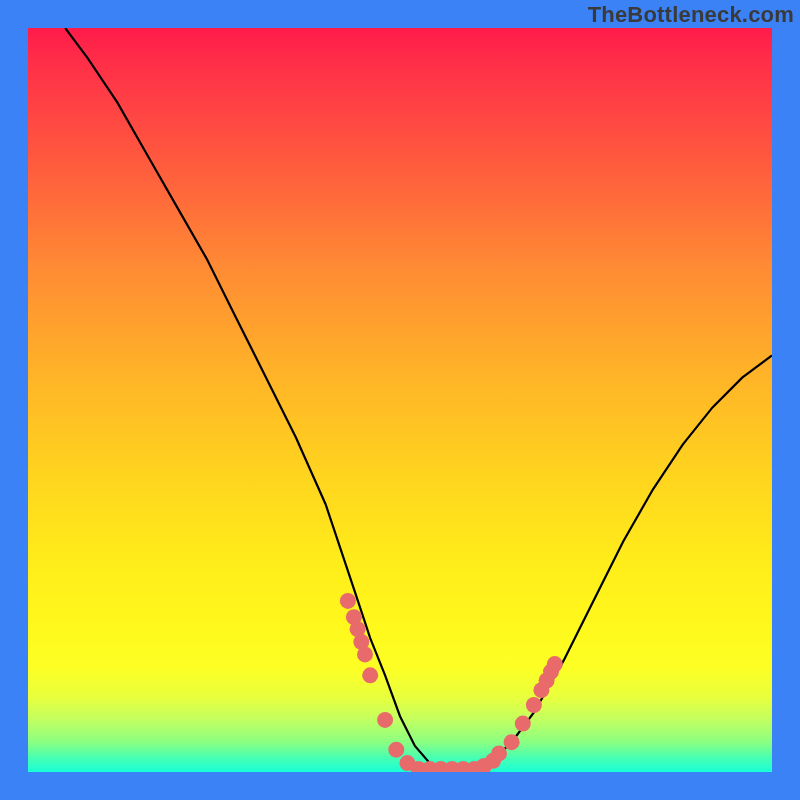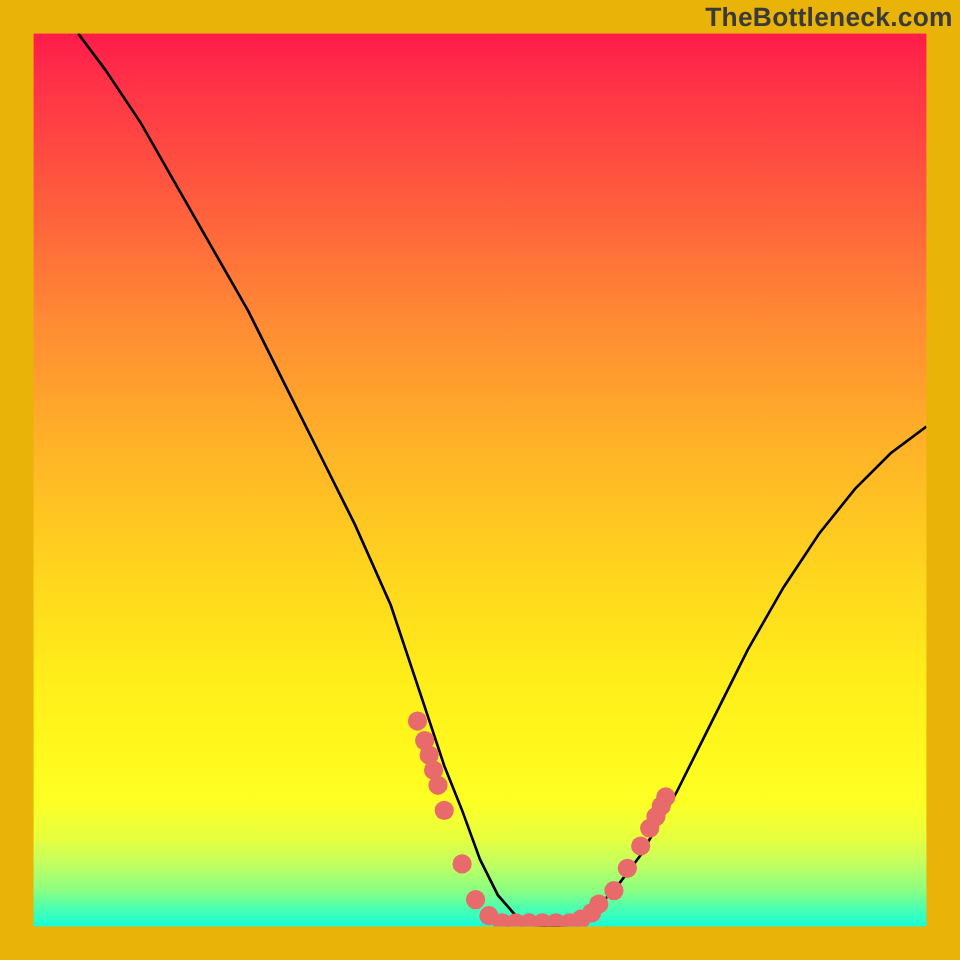--- a/index.html
+++ b/index.html
@@ -2,21 +2,21 @@
 <html><head>
 <meta charset="utf-8">
 <style>
   * { margin: 0; padding: 0; box-sizing: border-box; }
   html, body { width: 800px; height: 800px; overflow: hidden; }
   body { background: #000; font-family: Arial, sans-serif; }
   .frame {
     position: absolute;
     top: 0; left: 0;
     width: 800px; height: 800px;
-    background: #eab308;
+    background: #3b82f6;
   }
   .plot {
     position: absolute;
     top: 28px;
     left: 28px;
     width: 744px;
     height: 744px;
     background: linear-gradient(to bottom,
       #ff1b4a 0%,
       #ff3048 5%,

